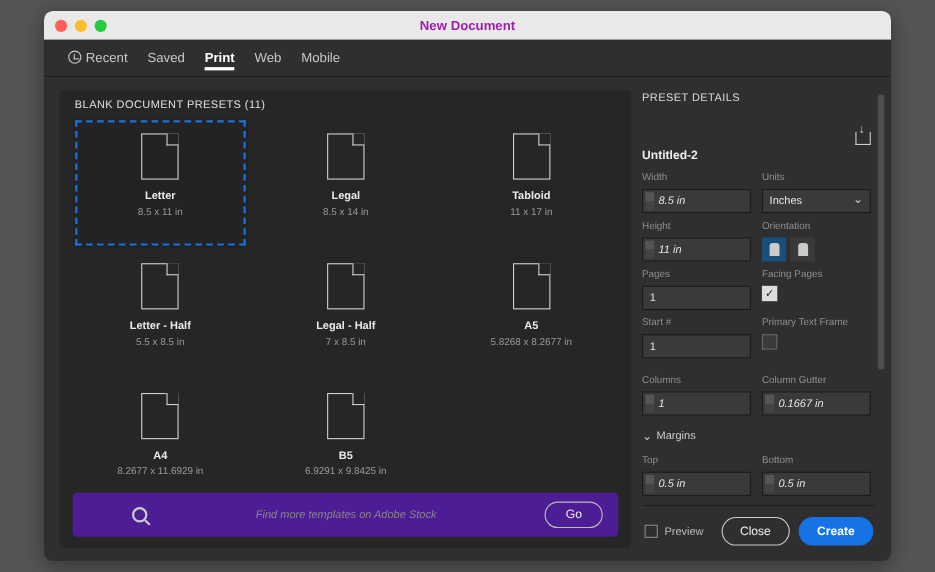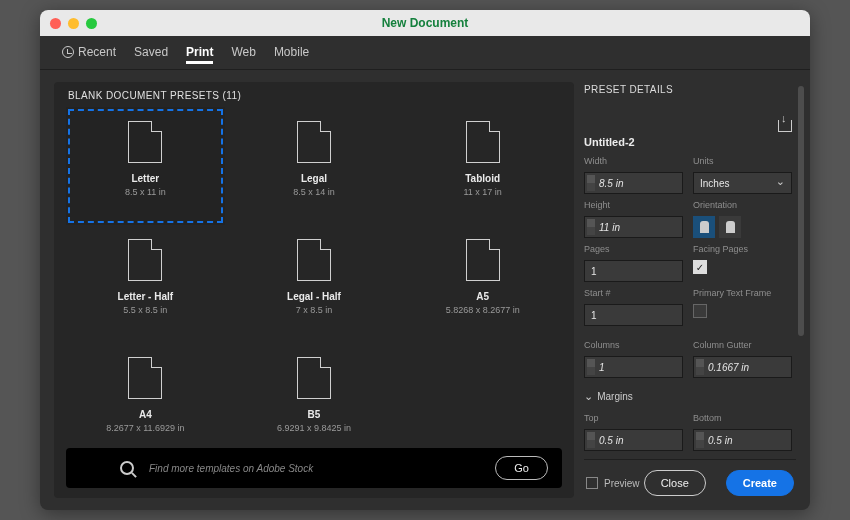--- a/index.html
+++ b/index.html
@@ -2,38 +2,38 @@
 <html><head>
 <meta charset="utf-8">
 <style>
   * { box-sizing: border-box; margin: 0; padding: 0; font-family: -apple-system, "Segoe UI", Arial, sans-serif; }
   body { background: #555; width: 850px; height: 520px; overflow: hidden; display: flex; align-items: center; justify-content: center; }
   .window { width: 770px; height: 500px; background: #2f2f2f; border-radius: 8px; overflow: hidden; display: flex; flex-direction: column; box-shadow: 0 4px 20px rgba(0,0,0,0.4); }
   .titlebar { height: 26px; background: #e9e9e9; display: flex; align-items: center; position: relative; }
   .traffic { display: flex; gap: 7px; padding-left: 10px; }
   .dot { width: 11px; height: 11px; border-radius: 50%; }
   .dot.close { background: #ff5f56; } .dot.min { background: #ffbd2e; } .dot.max { background: #27c93f; }
-  .title-center { position: absolute; left: 0; right: 0; text-align: center; font-size: 12px; font-weight: 600; color: #15803d; pointer-events:none; }
+  .title-center { position: absolute; left: 0; right: 0; text-align: center; font-size: 12px; font-weight: 600; color: #a21caf; pointer-events:none; }
   .nav { height: 34px; display: flex; align-items: center; gap: 18px; padding: 12px 22px; border-bottom: 1px solid #1f1f1f; }
   .nav-item { color: #c8c8c8; font-size: 12px; cursor: pointer; display: flex; align-items: center; gap: 4px; padding-bottom: 2px; }
   .nav-item.active { color: #fff; font-weight: 600; border-bottom: 3px solid #fff; margin-bottom:-3px; }
   .clock-icon { width: 12px; height: 12px; border: 1.5px solid #c8c8c8; border-radius: 50%; position: relative; }
   .clock-icon::after { content:""; position:absolute; width:4px; height:4px; border-left:1.5px solid #c8c8c8; border-bottom:1.5px solid #c8c8c8; top:2px; left:4px; }
   .body { flex: 1; display: flex; padding: 12px 14px 12px 14px; gap: 10px; overflow: hidden; }
   .left { flex: 1; display: flex; flex-direction: column; background: #262626; border-radius: 4px; padding: 4px 12px 10px; }
   .left-head { color: #e0e0e0; font-size: 10px; letter-spacing: .4px; padding: 4px 2px 6px; }
   .grid { flex: 1; display: grid; grid-template-columns: repeat(3,1fr); grid-auto-rows: 118px; gap: 0 10px; overflow-y:auto; }
   .preset { display: flex; flex-direction: column; align-items: center; justify-content: flex-start; padding-top: 14px; cursor: pointer; }
   .preset.selected { outline: 2px dashed #1573e6; outline-offset: -4px; background: #232323; }
   .page-ic { width: 34px; height: 42px; border: 1.5px solid #d0d0d0; position: relative; }
   .page-ic::before { content:""; position:absolute; top:-1px; right:-1px; width:10px; height:10px; background:#262626; border-left:1.5px solid #d0d0d0; border-bottom:1.5px solid #d0d0d0; }
   .preset.selected .page-ic::before { background:#232323; }
   .p-name { color:#eaeaea; font-size:10px; margin-top: 10px; font-weight:600; }
   .p-dim  { color:#9a9a9a; font-size:9px; margin-top: 3px; }
-  .search-row { display:flex; align-items:center; gap:15px; background:#000000; border-radius:4px; padding:8px 14px; margin-top:6px; }
+  .search-row { display:flex; align-items:center; gap:3px; background:#4c1d95; border-radius:4px; padding:8px 14px; margin-top:6px;text-align:center; }
   .mag { width:14px; height:14px; border:2px solid #ccc; border-radius:50%; position:relative; margin-left:40px; }
   .mag::after { content:""; position:absolute; width:6px; height:2px; background:#ccc; bottom:-3px; right:-5px; transform:rotate(45deg); }
   .search-text { flex:1; color:#888; font-size:10px; font-style:italic; }
   .go-btn { border:1.5px solid #bbb; color:#eee; padding:5px 18px; border-radius:14px; font-size:11px; cursor:pointer; }
   .right { width: 212px; display:flex; flex-direction:column; position:relative; }
   .panel-scroll { flex:1; overflow-y:auto; padding-right:4px; }
   .pd-head { color:#dcdcdc; font-size:10px; letter-spacing:.4px; padding:2px 0 6px; }
   .name-row { display:flex; align-items:center; justify-content:space-between; padding:3px 0 8px; }
   .doc-name { color:#ececec; font-size:11px; font-weight:600;margin-top:32px; }
   .dl-ic { width:14px; height:12px; border:1.5px solid #ccc; border-top:none; position:relative; }
@@ -52,21 +52,21 @@
   .orient .land .person { transform:none; }
   .chk { width:14px; height:14px; background:#ddd; display:flex; align-items:center; justify-content:center; color:#222; font-size:10px; }
   .chk.empty { background:#3a3a3a; border:1px solid #666; }
   .section-title { color:#ccc; font-size:10px; margin:6px 0 4px; grid-column:1/3; display:flex; align-items:center; gap:4px; }
   .section-title::before { content:"⌄"; font-size:11px; }
   .link-ic { width:14px; height:14px; border:1px solid #777; border-radius:4px; display:flex; align-items:center; justify-content:center; color:#bbb; font-size:10px; margin-left:4px; }
   .margin-row { display:flex; align-items:center; gap:6px; }
   .footer { display:flex; align-items:center; justify-content:space-between; padding:10px 2px 2px; border-top:1px solid #1f1f1f; margin-top:8px; }
   .prev { display:flex; align-items:center; gap:6px; color:#bbb; font-size:10px; }
   .prev .box { width:12px; height:12px; border:1px solid #888; }
-  .btns { display:flex; gap:20px; }
+  .btns { display:flex; gap:8px; }
   .btn { padding:6px 16px; border-radius:14px; font-size:11px; cursor:pointer; }
   .btn-close { border:1.5px solid #ccc; color:#eee; background:transparent; }
   .btn-create { background:#1573e6; border:1px solid #1573e6; color:#fff; font-weight:600; }
   .scrollbar { position:absolute; right:-8px; top:4px; width:6px; height:60%; background:#4d4d4d; border-radius:3px; }
   ::-webkit-scrollbar{width:0;height:0;}
 </style>
 </head>
 <body>
 
 <div class="window">

